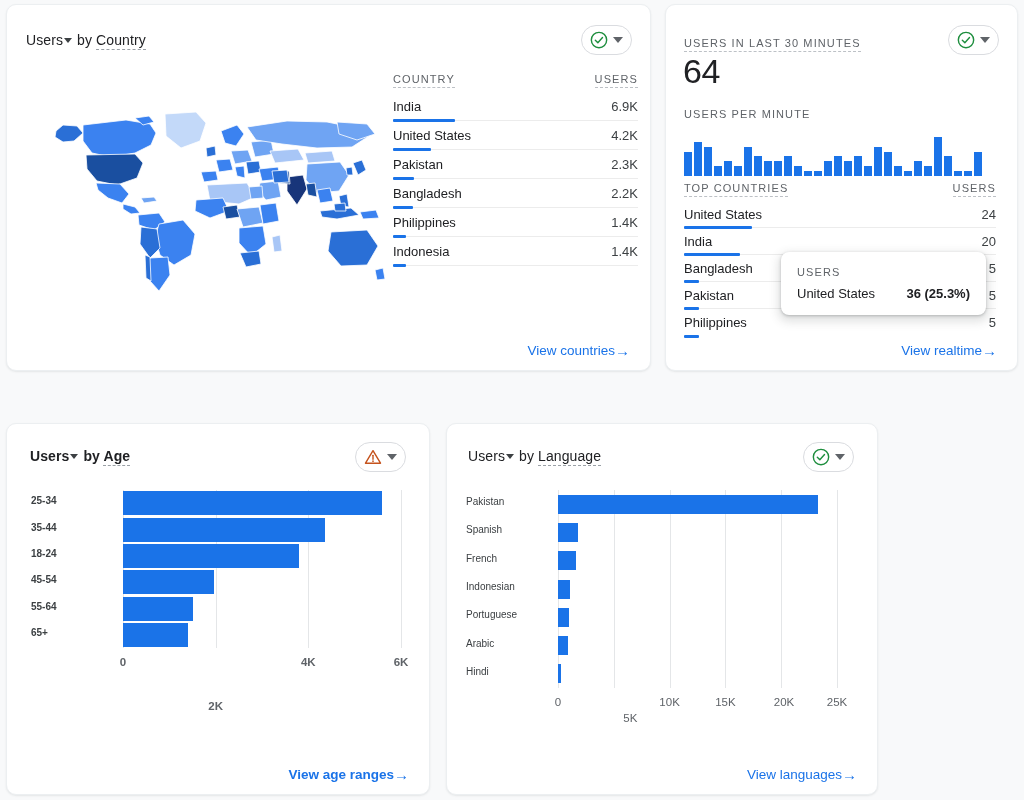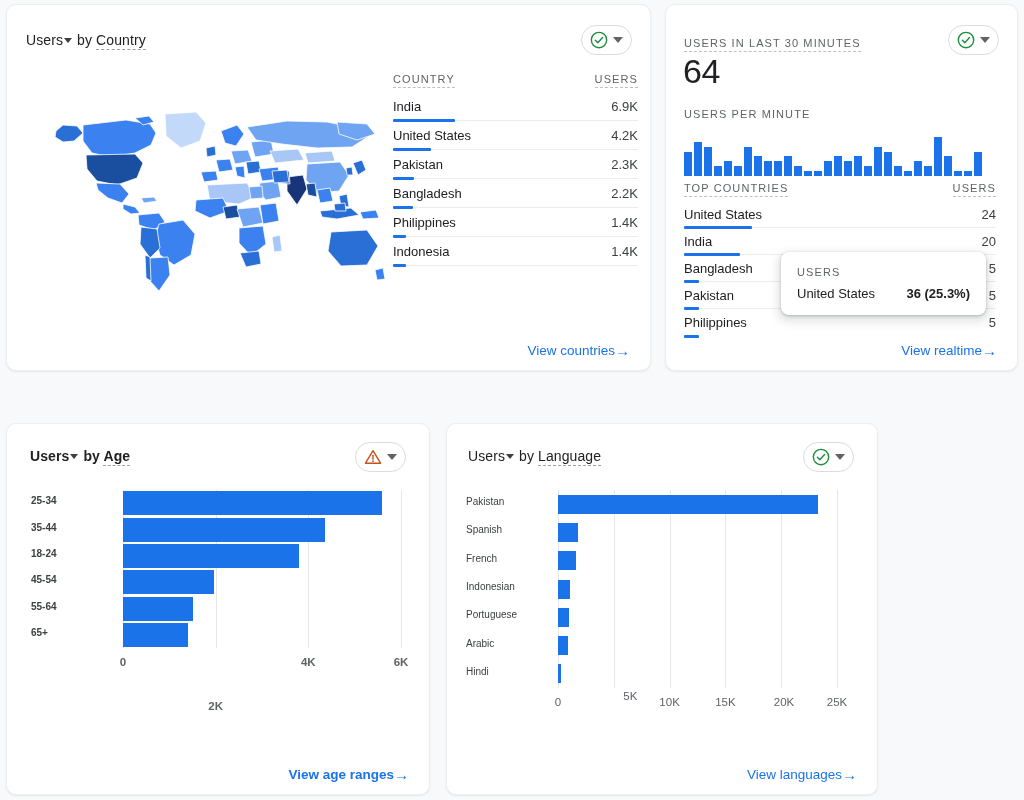--- a/index.html
+++ b/index.html
@@ -452,21 +452,21 @@
         <div class="hc-bar" title="French: 1600" style="left: 111px; width: 17.856px; height: 19px; top: 67.2143px;"></div>
         <div class="hc-catlab" style="left: 19px; top: 97px;">Indonesian</div>
         <div class="hc-bar" title="Indonesian: 1100" style="left: 111px; width: 12.276px; height: 19px; top: 95.5px;"></div>
         <div class="hc-catlab" style="left: 19px; top: 125.286px;">Portuguese</div>
         <div class="hc-bar" title="Portuguese: 1000" style="left: 111px; width: 11.16px; height: 19px; top: 123.786px;"></div>
         <div class="hc-catlab" style="left: 19px; top: 153.571px;">Arabic</div>
         <div class="hc-bar" title="Arabic: 900" style="left: 111px; width: 10.044px; height: 19px; top: 152.071px;"></div>
         <div class="hc-catlab" style="left: 19px; top: 181.857px;">Hindi</div>
         <div class="hc-bar" title="Hindi: 300" style="left: 111px; width: 3.348px; height: 19px; top: 180.357px;"></div>
         <div class="hc-tick" style="left: 111px; top: 212px;">0</div>
-        <div class="hc-tick" style="left: 166.8px; top: 206px; padding-left: 33px;">5K</div>
+        <div class="hc-tick" style="left: 166.8px; top: 228px; padding-left: 33px;">5K</div>
         <div class="hc-tick" style="left: 222.6px; top: 212px;">10K</div>
         <div class="hc-tick" style="left: 278.4px; top: 212px;">15K</div>
         <div class="hc-tick" style="left: 337px; top: 212px;">20K</div>
         <div class="hc-tick" style="left: 390px; top: 212px;">25K</div>
       </div>
 
     <div class="flink" style="right:20px; bottom:12px;">
       <span>View languages</span>
       <span class="arr">→</span>
     </div>

